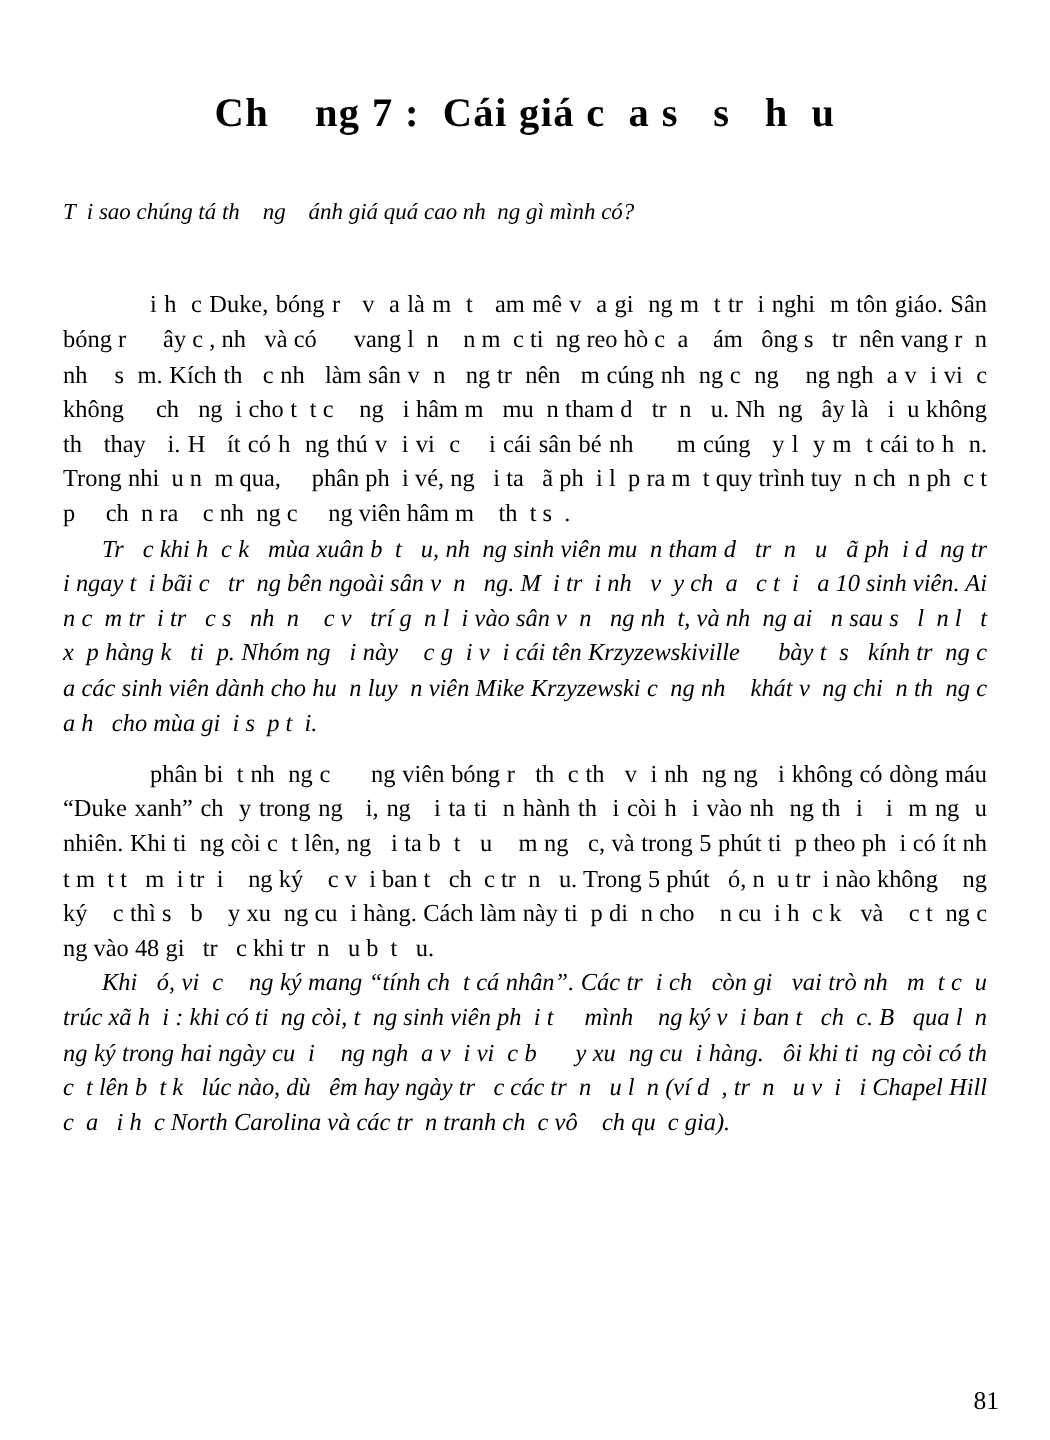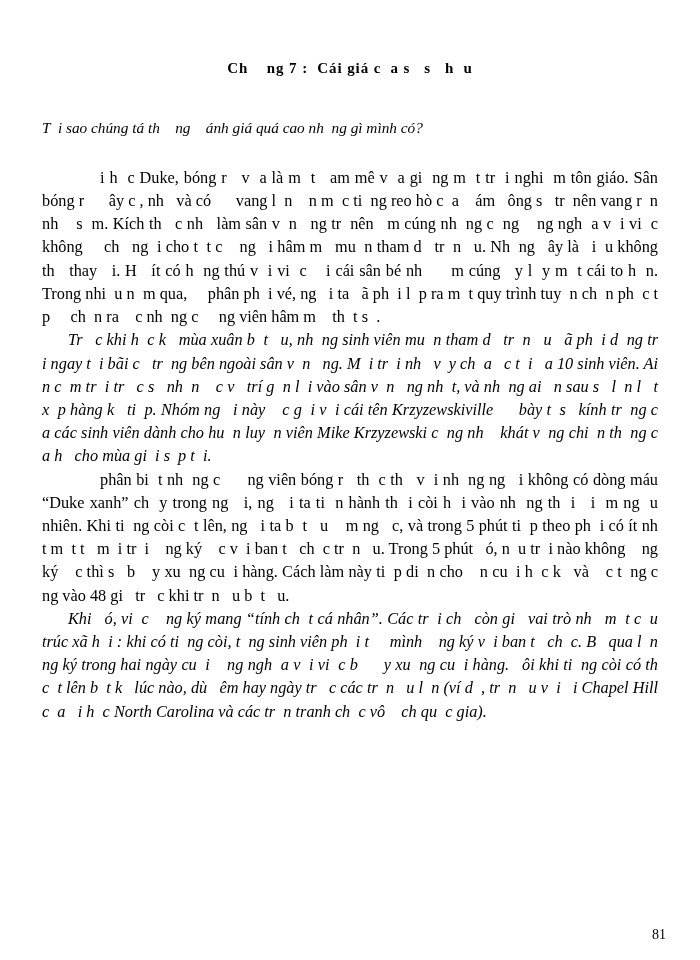--- a/index.html
+++ b/index.html
@@ -22,21 +22,21 @@
   }
   .content {
     position: absolute;
     left: 42px;
     top: 0;
     width: 616px;
   }
   .chapter-title {
     text-align: center;
     font-weight: bold;
-    font-size: 15px;
+    font-size: 27px;
     letter-spacing: 0.9px;
     margin: 0;
     padding-top: 59px;
     line-height: 1.2;
     white-space: pre-wrap;
   }
   .chapter-subtitle {
     text-align: left;
     font-style: italic;
     font-size: 15.3px;
@@ -51,28 +51,28 @@
   p.para {
     margin: 0;
     font-size: 16.3px;
     line-height: 23.2px;
     text-align: justify;
     text-justify: inter-word;
     white-space: pre-wrap;
     hyphens: none;
     -webkit-hyphens: none;
   }
-  p.para.indent-wide { text-indent: 58px; }
+  p.para.indent-wide { text-indent: 58px; margin-top: 11px; }
   p.para.indent-narrow { text-indent: 26px; font-style: italic; }
   p.para:last-child { }
   .page-number {
     position: absolute;
     right: 34px;
     bottom: 18px;
-    font-size: 14px;
+    font-size: 17px;
     line-height: 1;
     text-align: right;
     margin-top: 32px;
   }
 </style>
 </head>
 <body>
 
 <div class="page">
   <div class="content">

